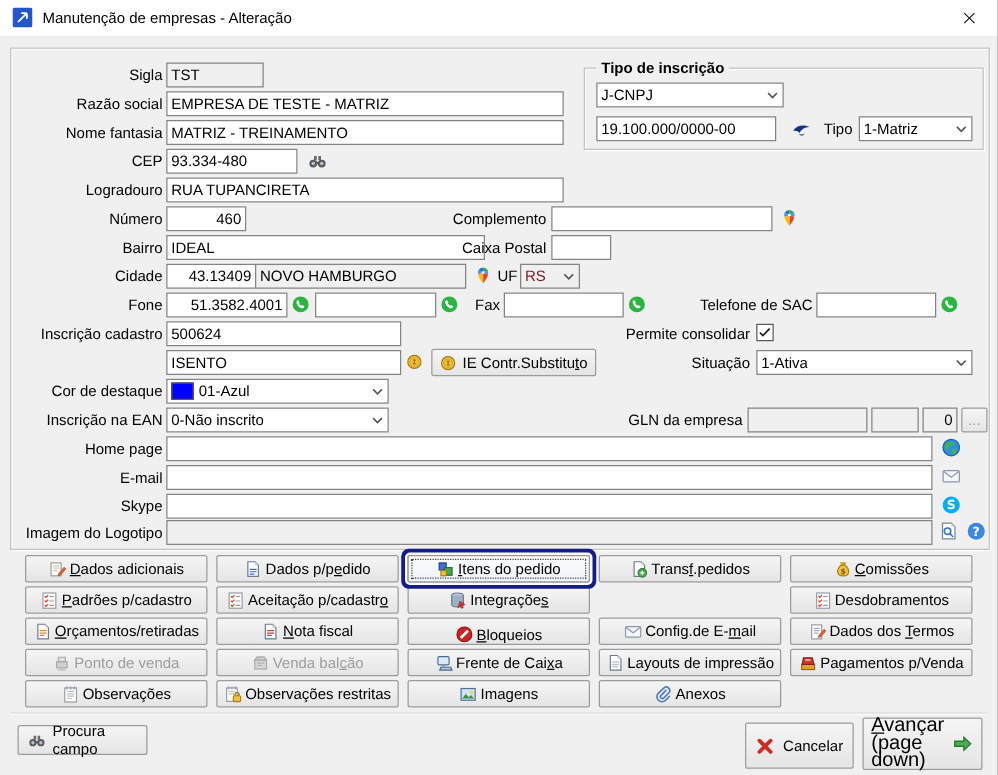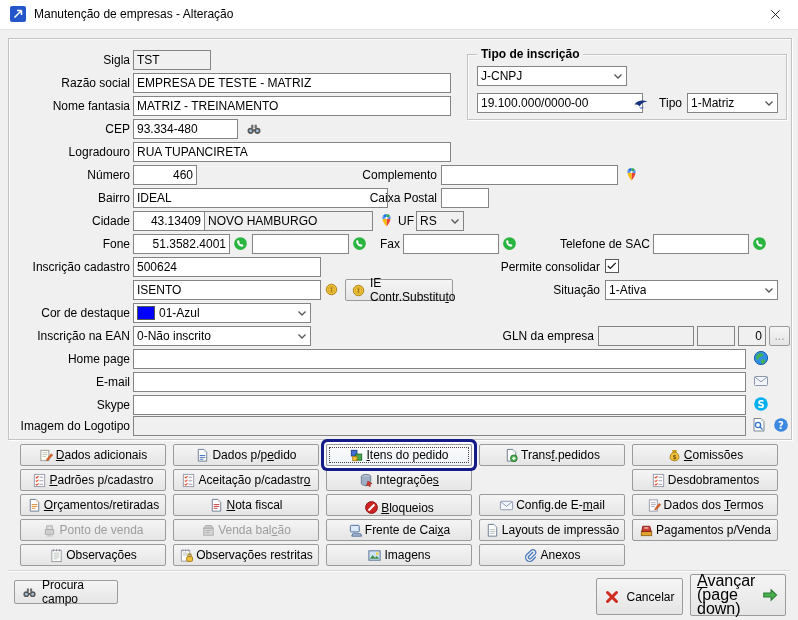--- a/index.html
+++ b/index.html
@@ -15,21 +15,21 @@
   .closebtn svg{width:13px;height:13px;}
   .lbl{position:absolute;height:20px;line-height:20px;text-align:right;white-space:nowrap;}
   .inp{position:absolute;height:20px;line-height:18px;background:#fff;border:1px solid #848484;
     box-sizing:border-box;padding:0 3px;white-space:nowrap;overflow:hidden;}
   .inp.ro{background:#f0f0f0;}
   .inp.right{text-align:right;}
   .combo{position:absolute;height:20px;background:#fff;border:1px solid #848484;
     box-sizing:border-box;display:flex;align-items:center;padding-left:3px;overflow:hidden;}
   .combo .ctext{white-space:nowrap;overflow:hidden;}
   .combo .carrow{margin-left:auto;width:16px;height:16px;flex:0 0 auto;}
-  .combo.disabled{background:#f0f0f0;color:#000000;}
+  .combo.disabled{background:#f0f0f0;color:#7f1d1d;}
   .swatch{width:16px;height:12px;margin-right:4px;flex:0 0 auto;border:1px solid #555;}
   .groupbox{position:absolute;border:1px solid #c3c3c3;box-shadow:1px 1px 0 rgba(255,255,255,.9), inset 1px 1px 0 rgba(255,255,255,.7);}
   .legend{position:absolute;font-weight:bold;background:#f0f0f0;padding:0 4px;height:14px;line-height:14px;text-align:center;}
   .ic{position:absolute;}
   .ic svg,.carrow svg,.bicon svg{width:100%;height:100%;display:block;}
   .checkbox{position:absolute;width:14px;height:14px;background:#fff;border:1px solid #5a5a5a;
     box-sizing:border-box;display:flex;align-items:center;justify-content:center;}
   .checkbox span{width:12px;height:12px;display:block;}
   .checkbox span svg{width:12px;height:12px;display:block;}
   .btn{display:flex;align-items:center;background:linear-gradient(#f5f5f5,#e5e5e5);
@@ -183,21 +183,21 @@
   </div>
 
   <div class="inp" style="left:133px;top:280px;width:188px">ISENTO</div>
   <span class="ic" style="left:324px;top:282px;width:15px;height:15px">
       <svg viewBox="0 0 16 16" xmlns="http://www.w3.org/2000/svg">
         <circle cx="8" cy="8" r="5.6" fill="#f0c23c" stroke="#a67c12"></circle>
         <circle cx="8" cy="8" r="3.5" fill="none" stroke="#d8a82a"></circle>
         <path d="M8 5.6v4.8M6.7 6.6h2.6M6.7 9.4h2.6" stroke="#a67c12" fill="none"></path>
       </svg>
     </span>
-  <div class="btn footer-btn" style="left:345px;top:279px;width:108px;height:22px;gap:4px;padding:0 5px">
+  <div class="btn footer-btn" style="left:345px;top:279px;width:132px;height:22px;gap:4px;padding:0 5px">
     <span class="bicon">
         <svg viewBox="0 0 16 16" xmlns="http://www.w3.org/2000/svg">
           <circle cx="8" cy="8" r="5.6" fill="#f0c23c" stroke="#a67c12"></circle>
           <circle cx="8" cy="8" r="3.5" fill="none" stroke="#d8a82a"></circle>
           <path d="M8 5.6v4.8M6.7 6.6h2.6M6.7 9.4h2.6" stroke="#a67c12" fill="none"></path>
         </svg>
       </span>
     <span>IE Contr.Substitu<u>t</u>o</span>
   </div>
   <div class="lbl" style="left:480px;top:280px;width:120px">Situação</div>
@@ -283,21 +283,21 @@
   <div class="groupbox" style="left:467px;top:54px;width:318px;height:64px"></div>
   <div class="legend" style="left:477px;top:47px">Tipo de inscrição</div>
   <div class="combo" style="left:477px;top:66px;width:150px">
     <span class="ctext">J-CNPJ</span>
     <span class="carrow">
         <svg viewBox="0 0 16 16" xmlns="http://www.w3.org/2000/svg">
           <path d="M4.5 6.5L8 10l3.5-3.5" fill="none" stroke="#555" stroke-width="1.3"></path>
         </svg>
       </span>
   </div>
-  <div class="inp" style="left:477px;top:93px;width:166px">19.100.000/0000-00</div>
+  <div class="inp" style="left:477px;top:93px;width:144px">19.100.000/0000-00</div>
   <span class="ic" style="left:633px;top:95px;width:16px;height:16px">
       <svg viewBox="0 0 16 16" xmlns="http://www.w3.org/2000/svg">
         <path d="M1.5 9.6C4.2 5.3 9.5 4.4 14.6 6.6c-4.1.2-6.6 2-7.9 4.8-1.2-1.7-3.2-2.1-5.2-1.8z" fill="#16337f"></path>
         <path d="M6.2 12.2c1.8.5 3.4.3 4.8-.7-1.2 2.4-3.7 2.7-4.8.7z" fill="#2d56c4"></path>
       </svg>
     </span>
   <div class="lbl" style="left:648px;top:93px;width:34px">Tipo</div>
   <div class="combo" style="left:687px;top:93px;width:91px">
     <span class="ctext">1-Matriz</span>
     <span class="carrow">

